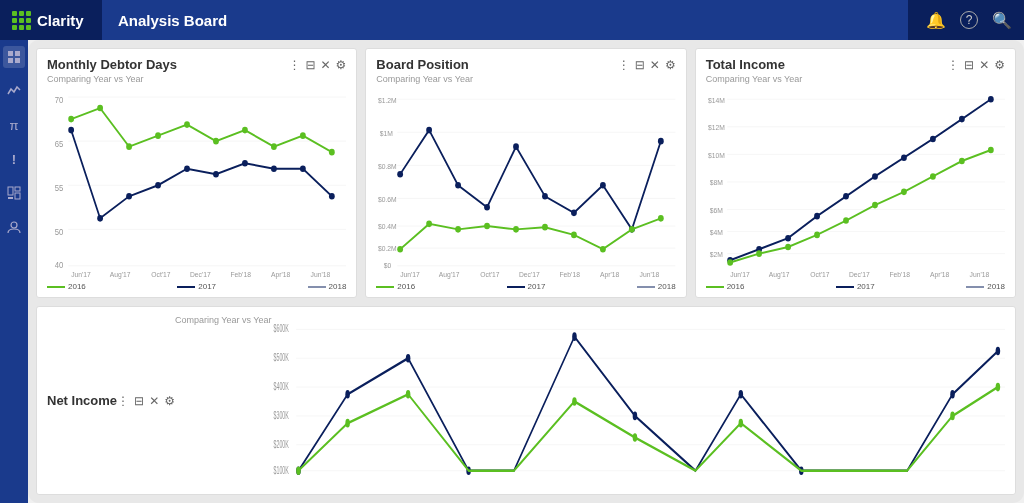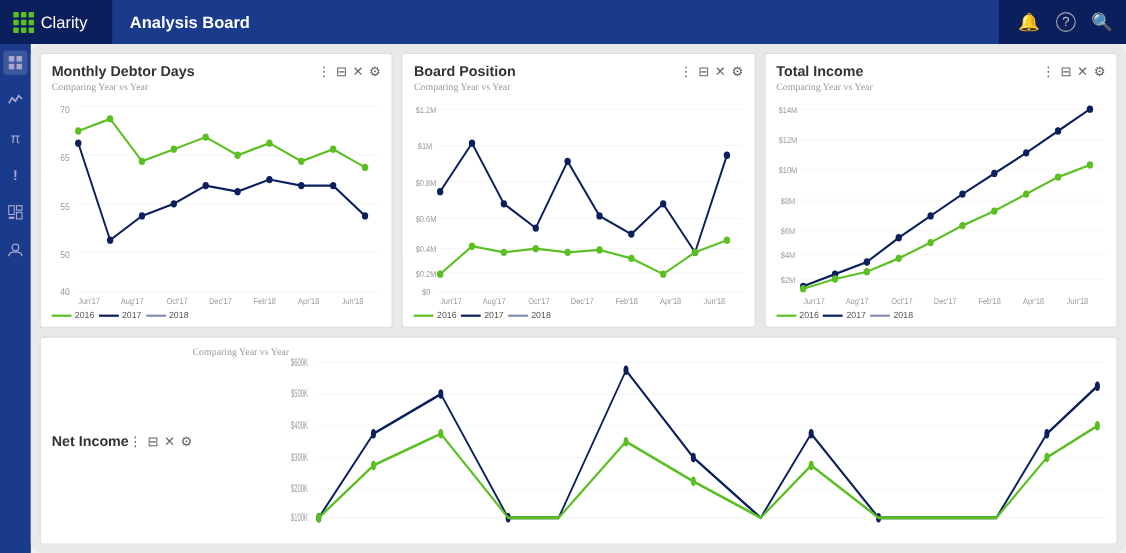--- a/index.html
+++ b/index.html
@@ -26,21 +26,21 @@
       gap: 2px;
     }
     #logo-dots span {
       width: 5px; height: 5px;
       background: #5bbf21;
       border-radius: 1px;
     }
     #logo-text {
       color: #fff;
       font-size: 15px;
-      font-weight: normal;
+      font-weight: bold;
     }
     #page-title-area {
       flex: 1;
       background: #1a3a8c;
       height: 53px;
       display: flex;
       align-items: center;
       padding: 0 16px;
     }
     #page-title {
@@ -144,33 +144,32 @@
     .chart-icon-btn {
       font-size: 12px;
       color: #666;
       cursor: pointer;
     }
 
     .chart-subtitle {
       font-size: 9px;
       color: #999;
       margin-bottom: 2px;
-      font-family: Liberation Serif, serif;
     }
 
     .chart-area {
       flex: 1;
       position: relative;
       overflow: hidden;
     }
 
     .chart-legend {
       display: flex;
       gap: 4px;
-      justify-content: flex-start;
+      justify-content: space-between;
       font-size: 8px;
       color: #555;
       margin-top: 3px;
     }
     .legend-item {
       display: flex;
       align-items: center;
       gap: 3px;
     }
     .legend-dash {

